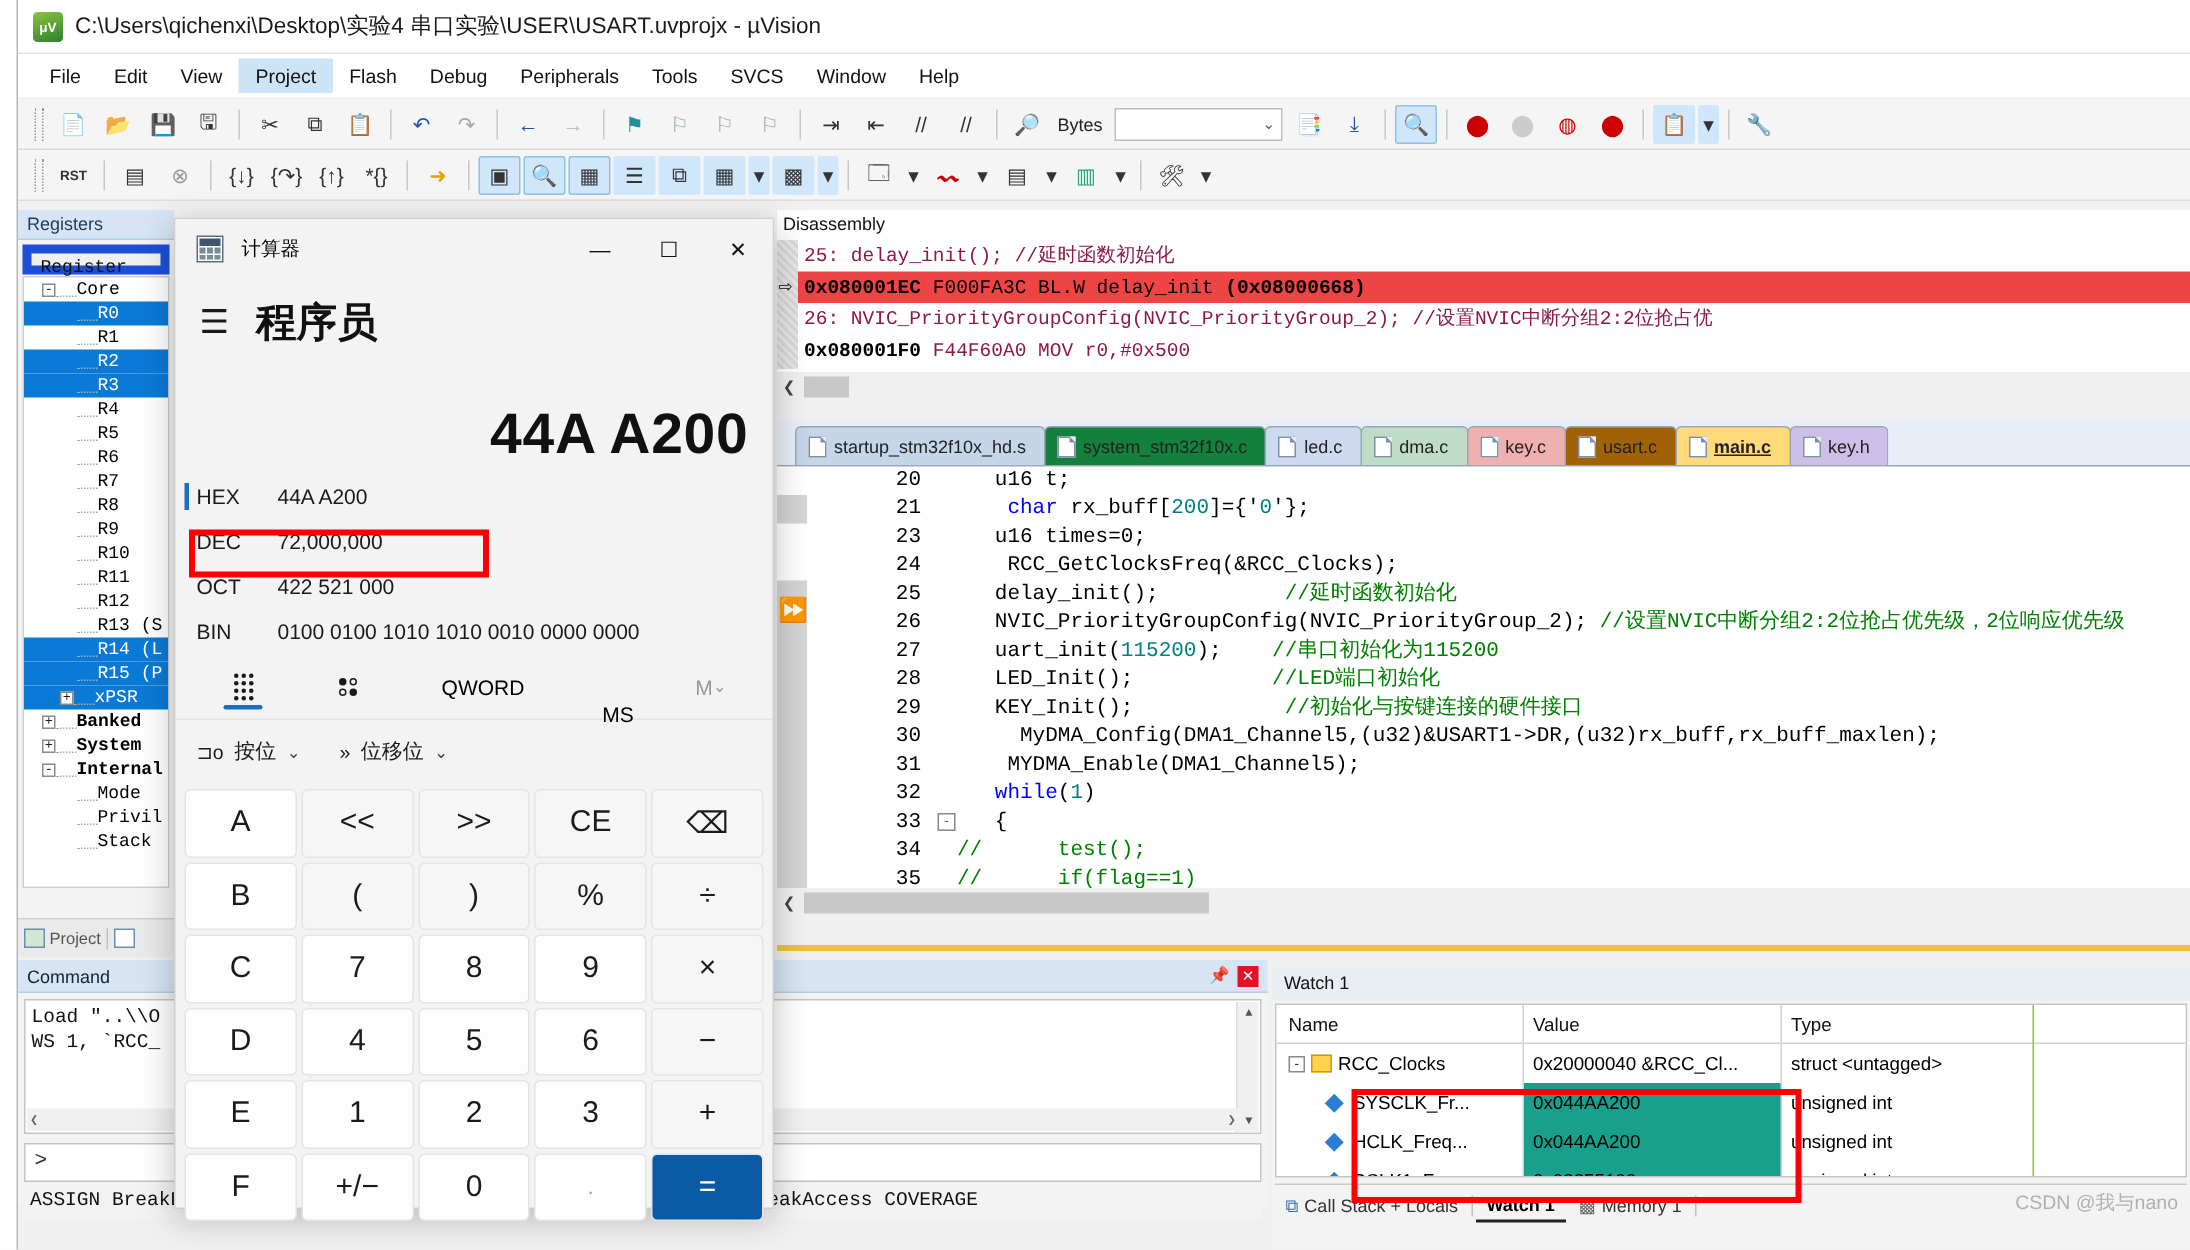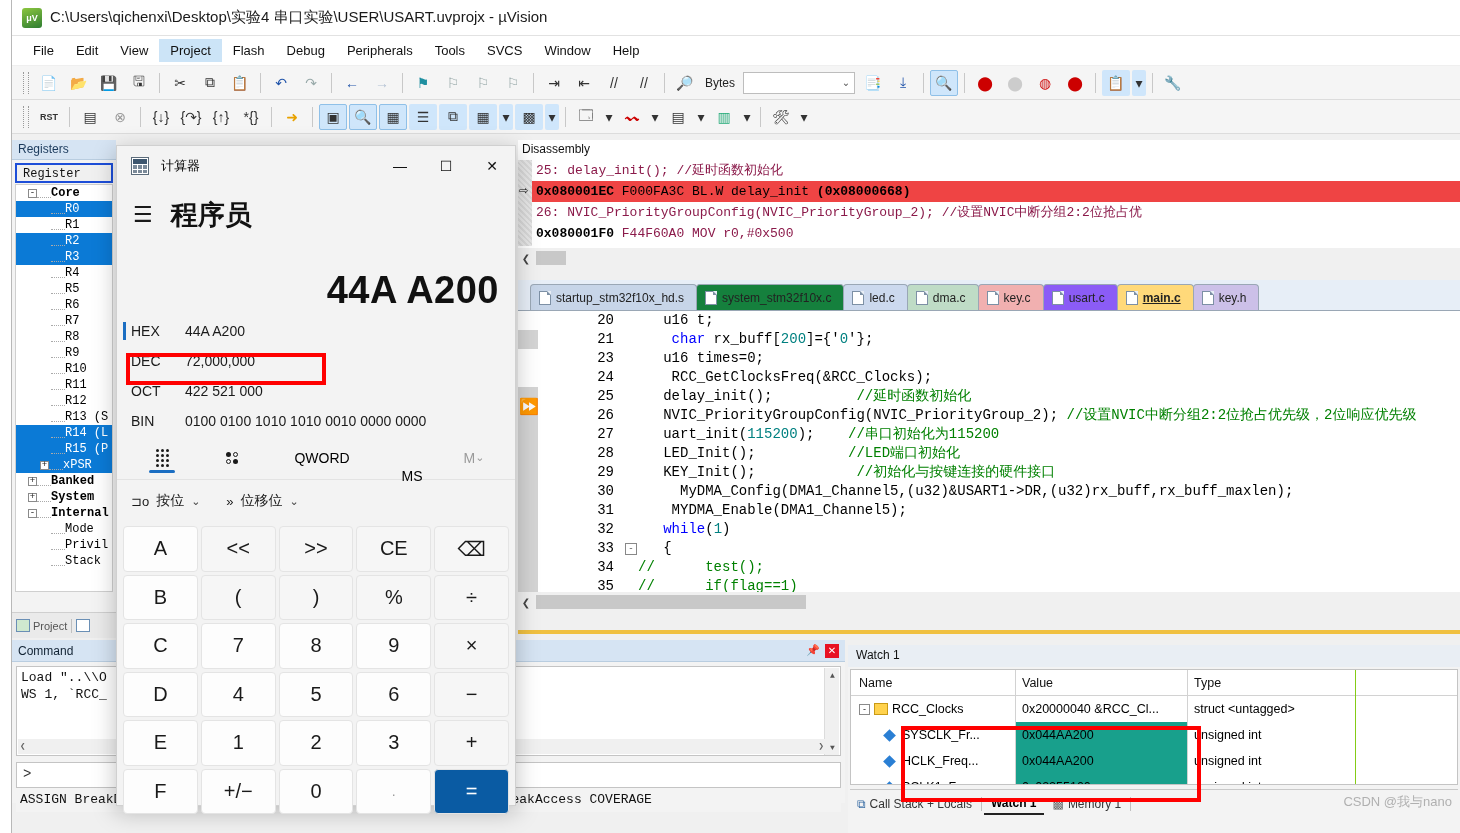--- a/index.html
+++ b/index.html
@@ -71,21 +71,21 @@
     margin:0 3px;
   }
 
   
   .reg-panel { position:absolute; left:12px; top:140px; width:104px; height:472px; background:#f3f3f3; }
   .panel-title {
     height:20px; background:#d6e4f3; color:#1b3a5c; font-size:12px;
     padding:2px 6px; border-bottom:1px solid #b9cde0;
   }
   .reg-header {
-    height:20px; background:#f0f0f0; border:2px solid #1d4ed8; margin:3px 3px 0 3px;
+    height:20px; background:#f0f0f0; border:6px solid #1d4ed8; margin:3px 3px 0 3px;
     font-family:"Liberation Mono", monospace; font-size:12px; padding:2px 6px; color:#111;
   }
   .reg-list {
     position:absolute; left:3px; top:44px; width:98px; height:408px;
     background:#fff; border:1px solid #cfcfcf; overflow:hidden;
     font-family:"Liberation Mono", monospace; font-size:12px;
   }
   .reg-row { height:16px; line-height:16px; white-space:nowrap; display:flex; align-items:center; }
   .reg-row.sel { background:#0b7ad6; color:#fff; }
   .tw { display:inline-block; width:12px; text-align:center; color:#777; font-size:10px; }
@@ -389,21 +389,21 @@
   </div>
 
   <div class="reg-panel">
     <div class="panel-title">Registers</div>
     <div class="reg-header">Register</div>
     <div class="reg-list" id="reg-list">
         <div class="reg-row">
           <span class="tw">&nbsp;</span>
           <span class="tw-box">-</span>
           <span class="dots"></span>
-          <span style="font-weight:bold">Core</span>
+          <span style="font-weight:normal">Core</span>
         </div>
         <div class="reg-row sel">
           <span class="tw">&nbsp;</span>
           <span class="tw">&nbsp;</span>
           <span style="display:inline-block;width:11px"></span>
           <span class="dots"></span>
           <span>R0</span>
         </div>
         <div class="reg-row">
           <span class="tw">&nbsp;</span>
@@ -601,21 +601,21 @@
         <span class="lbl">led.c</span>
       </div>
       <div class="etab" style="background: rgb(191, 220, 198);">
         <span class="doc"></span>
         <span class="lbl">dma.c</span>
       </div>
       <div class="etab" style="background: rgb(241, 176, 176); justify-content: center;">
         <span class="doc"></span>
         <span class="lbl">key.c</span>
       </div>
-      <div class="etab" style="background: #8b5cf6; text-align: center;">
+      <div class="etab" style="background: #a16207; text-align: center;">
         <span class="doc"></span>
         <span class="lbl">usart.c</span>
       </div>
       <div class="etab active" style="background: rgb(255, 217, 122);">
         <span class="doc"></span>
         <span class="lbl">main.c</span>
       </div>
       <div class="etab" style="background: rgb(204, 192, 232);">
         <span class="doc"></span>
         <span class="lbl">key.h</span>

